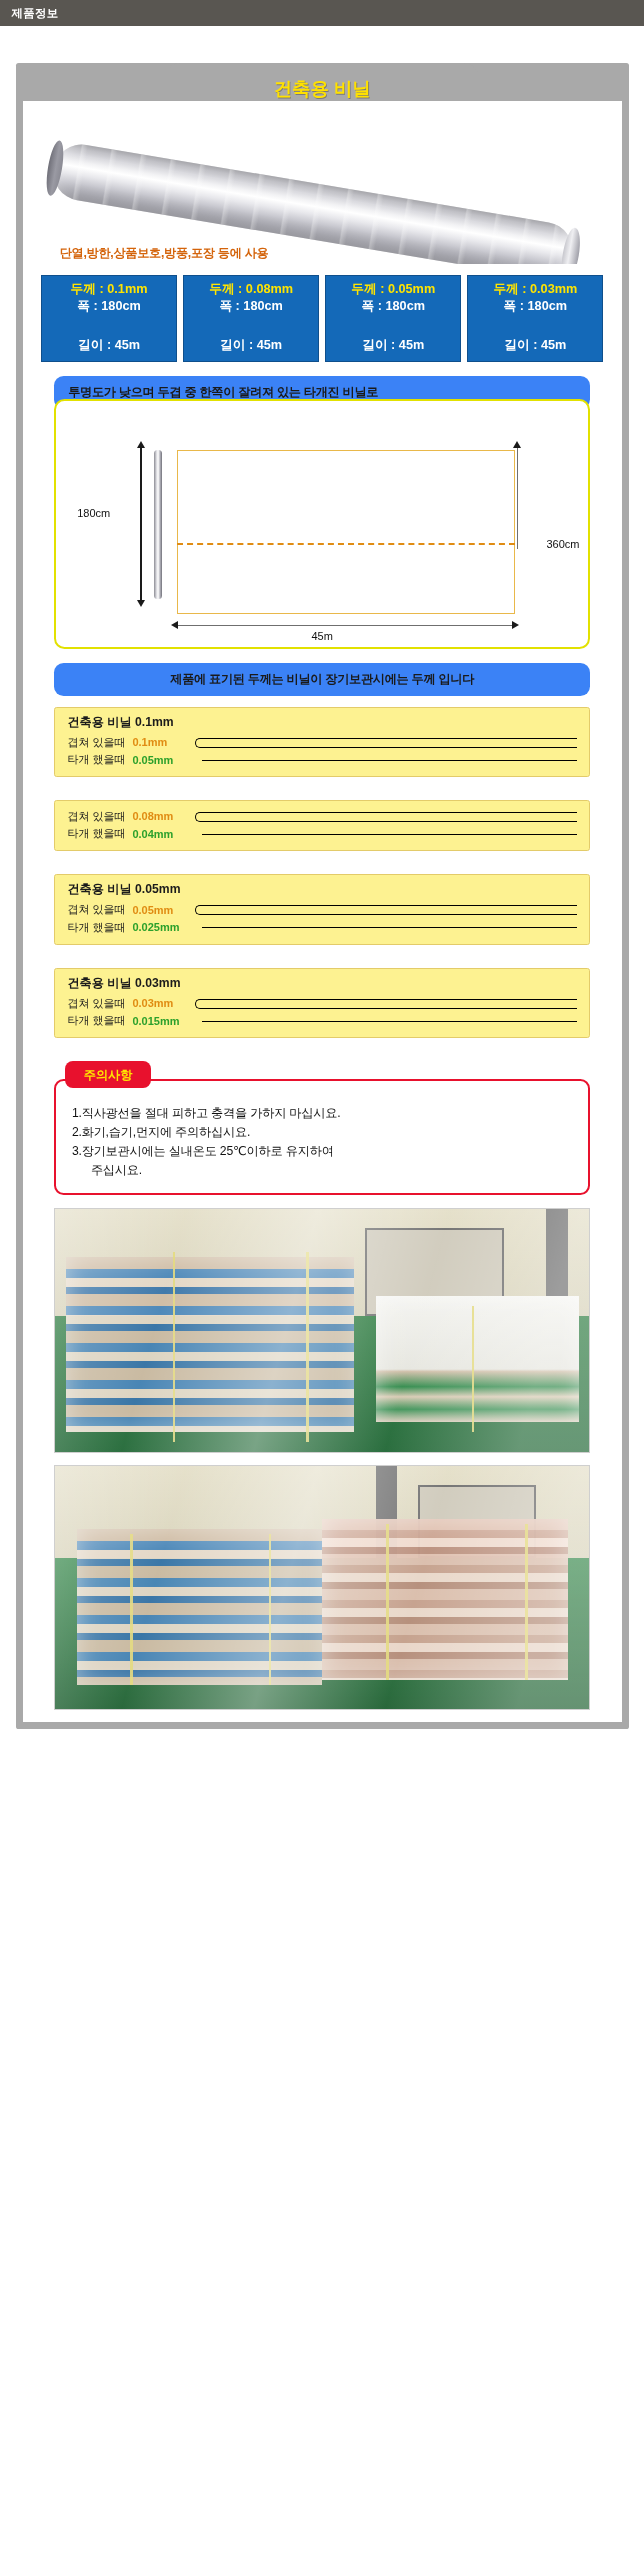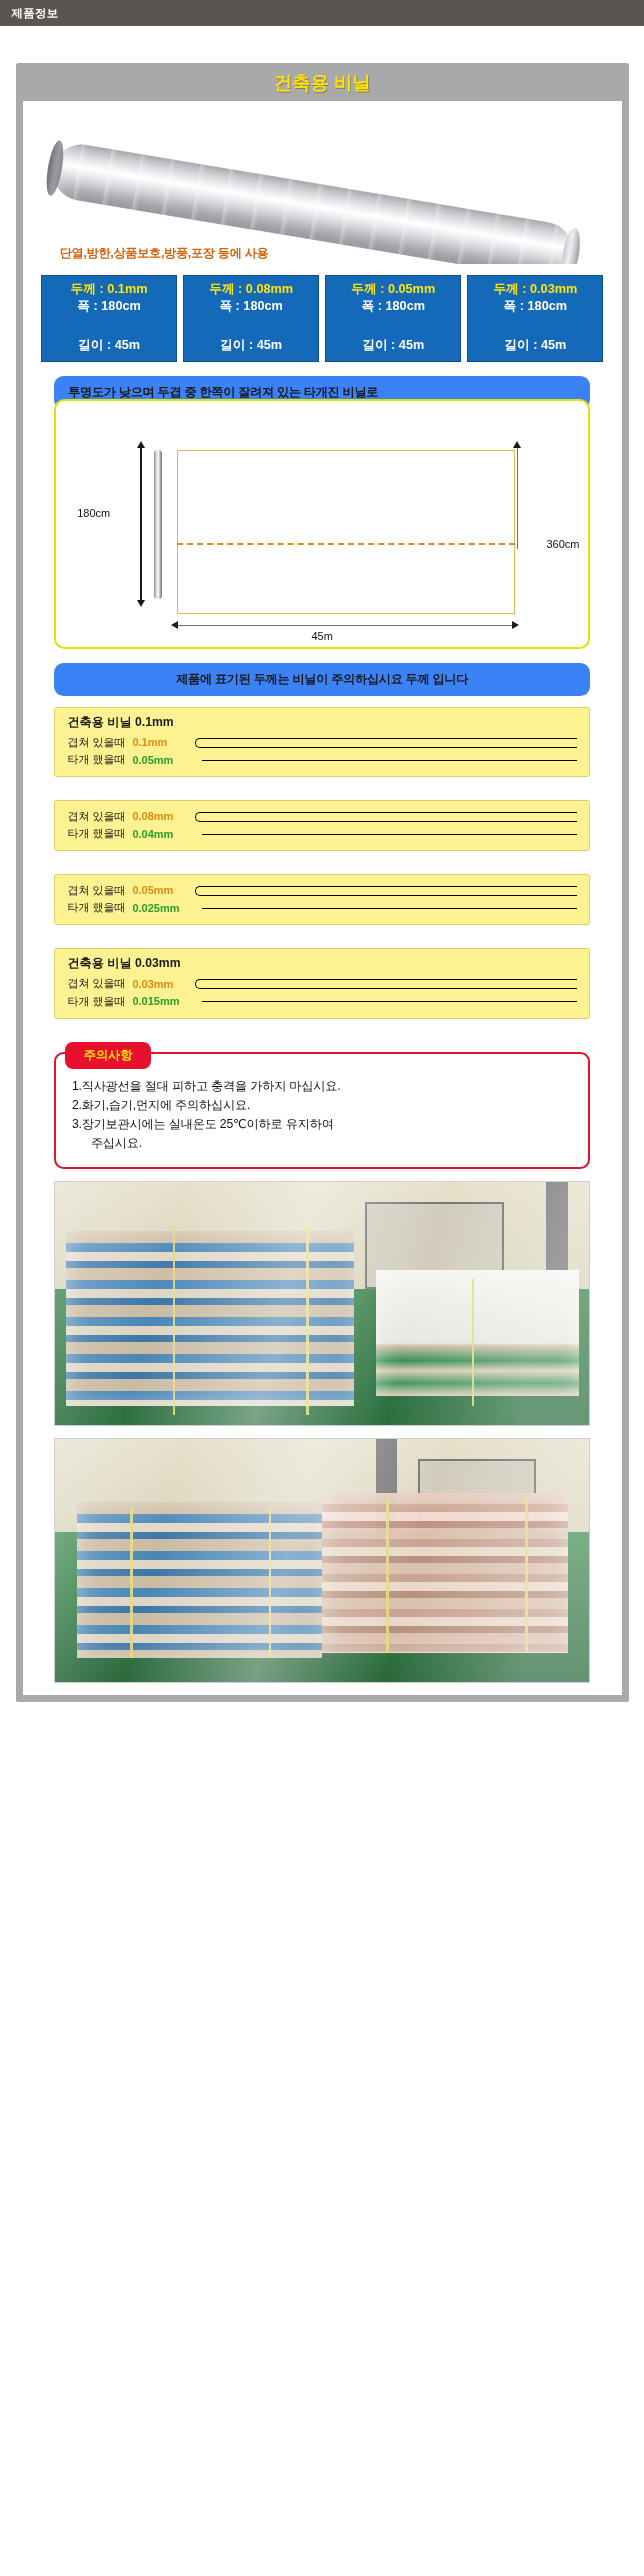--- a/index.html
+++ b/index.html
@@ -24,21 +24,21 @@
   .frame{
     position:absolute;left:15.7px;top:63px;width:613px;
     background:#a9a9a9;border-radius:2.6px;padding:0;
   }
   .frame-inner-pad{padding:0 0 7px 0;}
 
   
   .title-tab{
     width:312px;margin:0 auto;height:38px;
     background:#a9a9a9;border-radius:14px 14px 0 0;
-    display:flex;align-items:center;justify-content:center;
+    display:flex;align-items:flex-end;justify-content:center;
   }
   .title-tab .tt-text{
     color:#ffe100;font-size:18.4px;font-weight:bold;
     text-shadow:0.9px 0.9px 0 #7a7a7a;
   }
 
   
   .spec{
     background:#a9a9a9;padding:10.5px 19px 12.2px 19px;
   }
@@ -205,20 +205,21 @@
   .caution-tab{
     position:absolute;left:10.5px;top:0;z-index:2;
     background:#e8112d;border-radius:7.9px;padding:4.4px 19px;
   }
   .caution-tab .ct-text{
     color:#ffe400;font-size:12.2px;font-weight:bold;white-space:nowrap;
   }
   .caution-box{
     border:2.2px solid #e8112d;border-radius:9.6px;background:#fff;
     padding:23px 15.7px 14px 15.7px;
+    margin-top:7px;
   }
   .caution-item{
     font-size:12.2px;color:#111;line-height:1.55;letter-spacing:-0.2px;
     white-space:nowrap;
   }
   .caution-item.cont{padding-left:19px;}
 
   
   .photo-block{margin:12.2px 24.5px 0 24.5px;}
   .photo{
@@ -338,21 +339,21 @@
           <div class="dg-sheet"></div>
           <div class="dg-dash"></div>
           <div class="dg-arrow-right"></div>
           <div class="dg-label-360">360cm</div>
           <div class="dg-arrow-bottom"></div>
           <div class="dg-label-45">45m</div>
         </div>
       </div>
 
       <div class="yellow-banner centered">
-        <div class="yb-line">제품에 표기된 두께는 비닐이 주의하십시요 두께 입니다</div>
+        <div class="yb-line">제품에 표기된 두께는 비닐이 장기보관시에는 두께 입니다</div>
       </div>
 
       <div class="thick-list">
 
         <div class="thick-card">
           <div class="tc-title">건축용 비닐 0.1mm</div>
           <div class="tc-row">
             <span class="tc-label">겹쳐 있을때</span>
             <span class="tc-value folded">0.1mm</span>
             <span class="tc-bar double"></span>
@@ -371,20 +372,21 @@
             <span class="tc-bar double"></span>
           </div>
           <div class="tc-row">
             <span class="tc-label">타개 했을때</span>
             <span class="tc-value single">0.04mm</span>
             <span class="tc-bar single"></span>
           </div>
         </div>
 
         <div class="thick-card">
+          <div class="tc-title">건축용 비닐 0.05mm</div>
           <div class="tc-row">
             <span class="tc-label">겹쳐 있을때</span>
             <span class="tc-value folded">0.05mm</span>
             <span class="tc-bar double"></span>
           </div>
           <div class="tc-row">
             <span class="tc-label">타개 했을때</span>
             <span class="tc-value single">0.025mm</span>
             <span class="tc-bar single"></span>
           </div>

